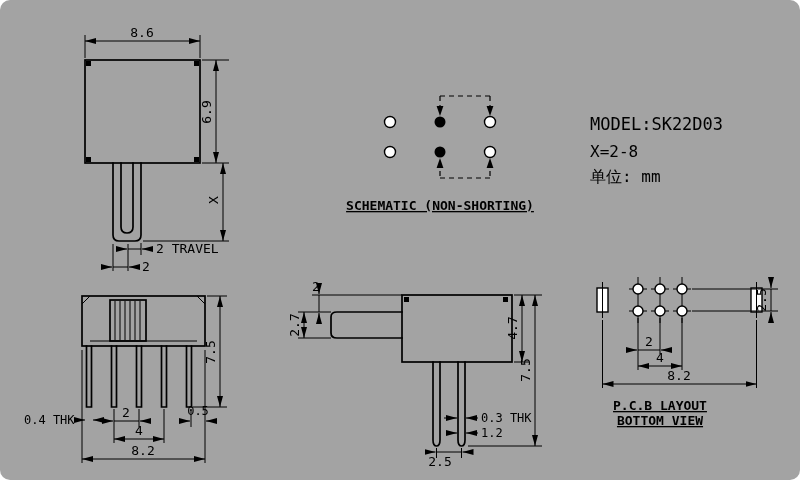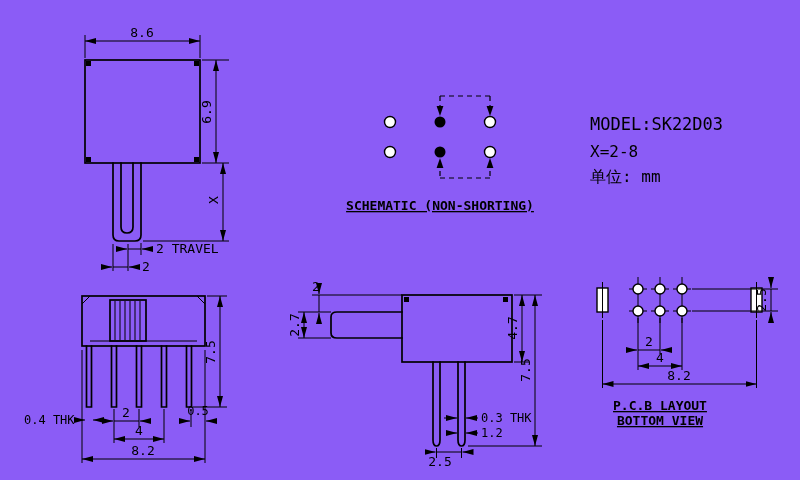--- a/index.html
+++ b/index.html
@@ -1,17 +1,17 @@
 <!DOCTYPE html>
 <html><head>
 <meta charset="utf-8">
 <style>
   html,body{margin:0;padding:0;background:#ffffff;}
-  .stage{position:relative;width:800px;height:480px;background:#8b5cf6;overflow:hidden;
-         font-family:"DejaVu Sans Mono","Liberation Mono",monospace;}
+  .stage{position:relative;width:800px;height:480px;background:#a3a3a3;overflow:hidden;
+         font-family:"DejaVu Sans Mono","Liberation Mono",monospace;border-radius:10px;}
   svg{display:block;}
   svg text{fill:#000;}
   .ol{stroke:#000;stroke-width:1.7;fill:none;stroke-linecap:square;}
   .oc{stroke:#000;stroke-width:1.4;fill:#fff;}
   .tl{stroke:#000;stroke-width:1;fill:none;}
   .dash{stroke:#000;stroke-width:1.2;fill:none;stroke-dasharray:5 4;}
   .fs{fill:#000;stroke:none;}
   .dt{font:13px "DejaVu Sans Mono",monospace;}
   .ds{font:12px "DejaVu Sans Mono",monospace;}
   .cap{font:bold 13px "DejaVu Sans Mono",monospace;text-decoration:underline;}

